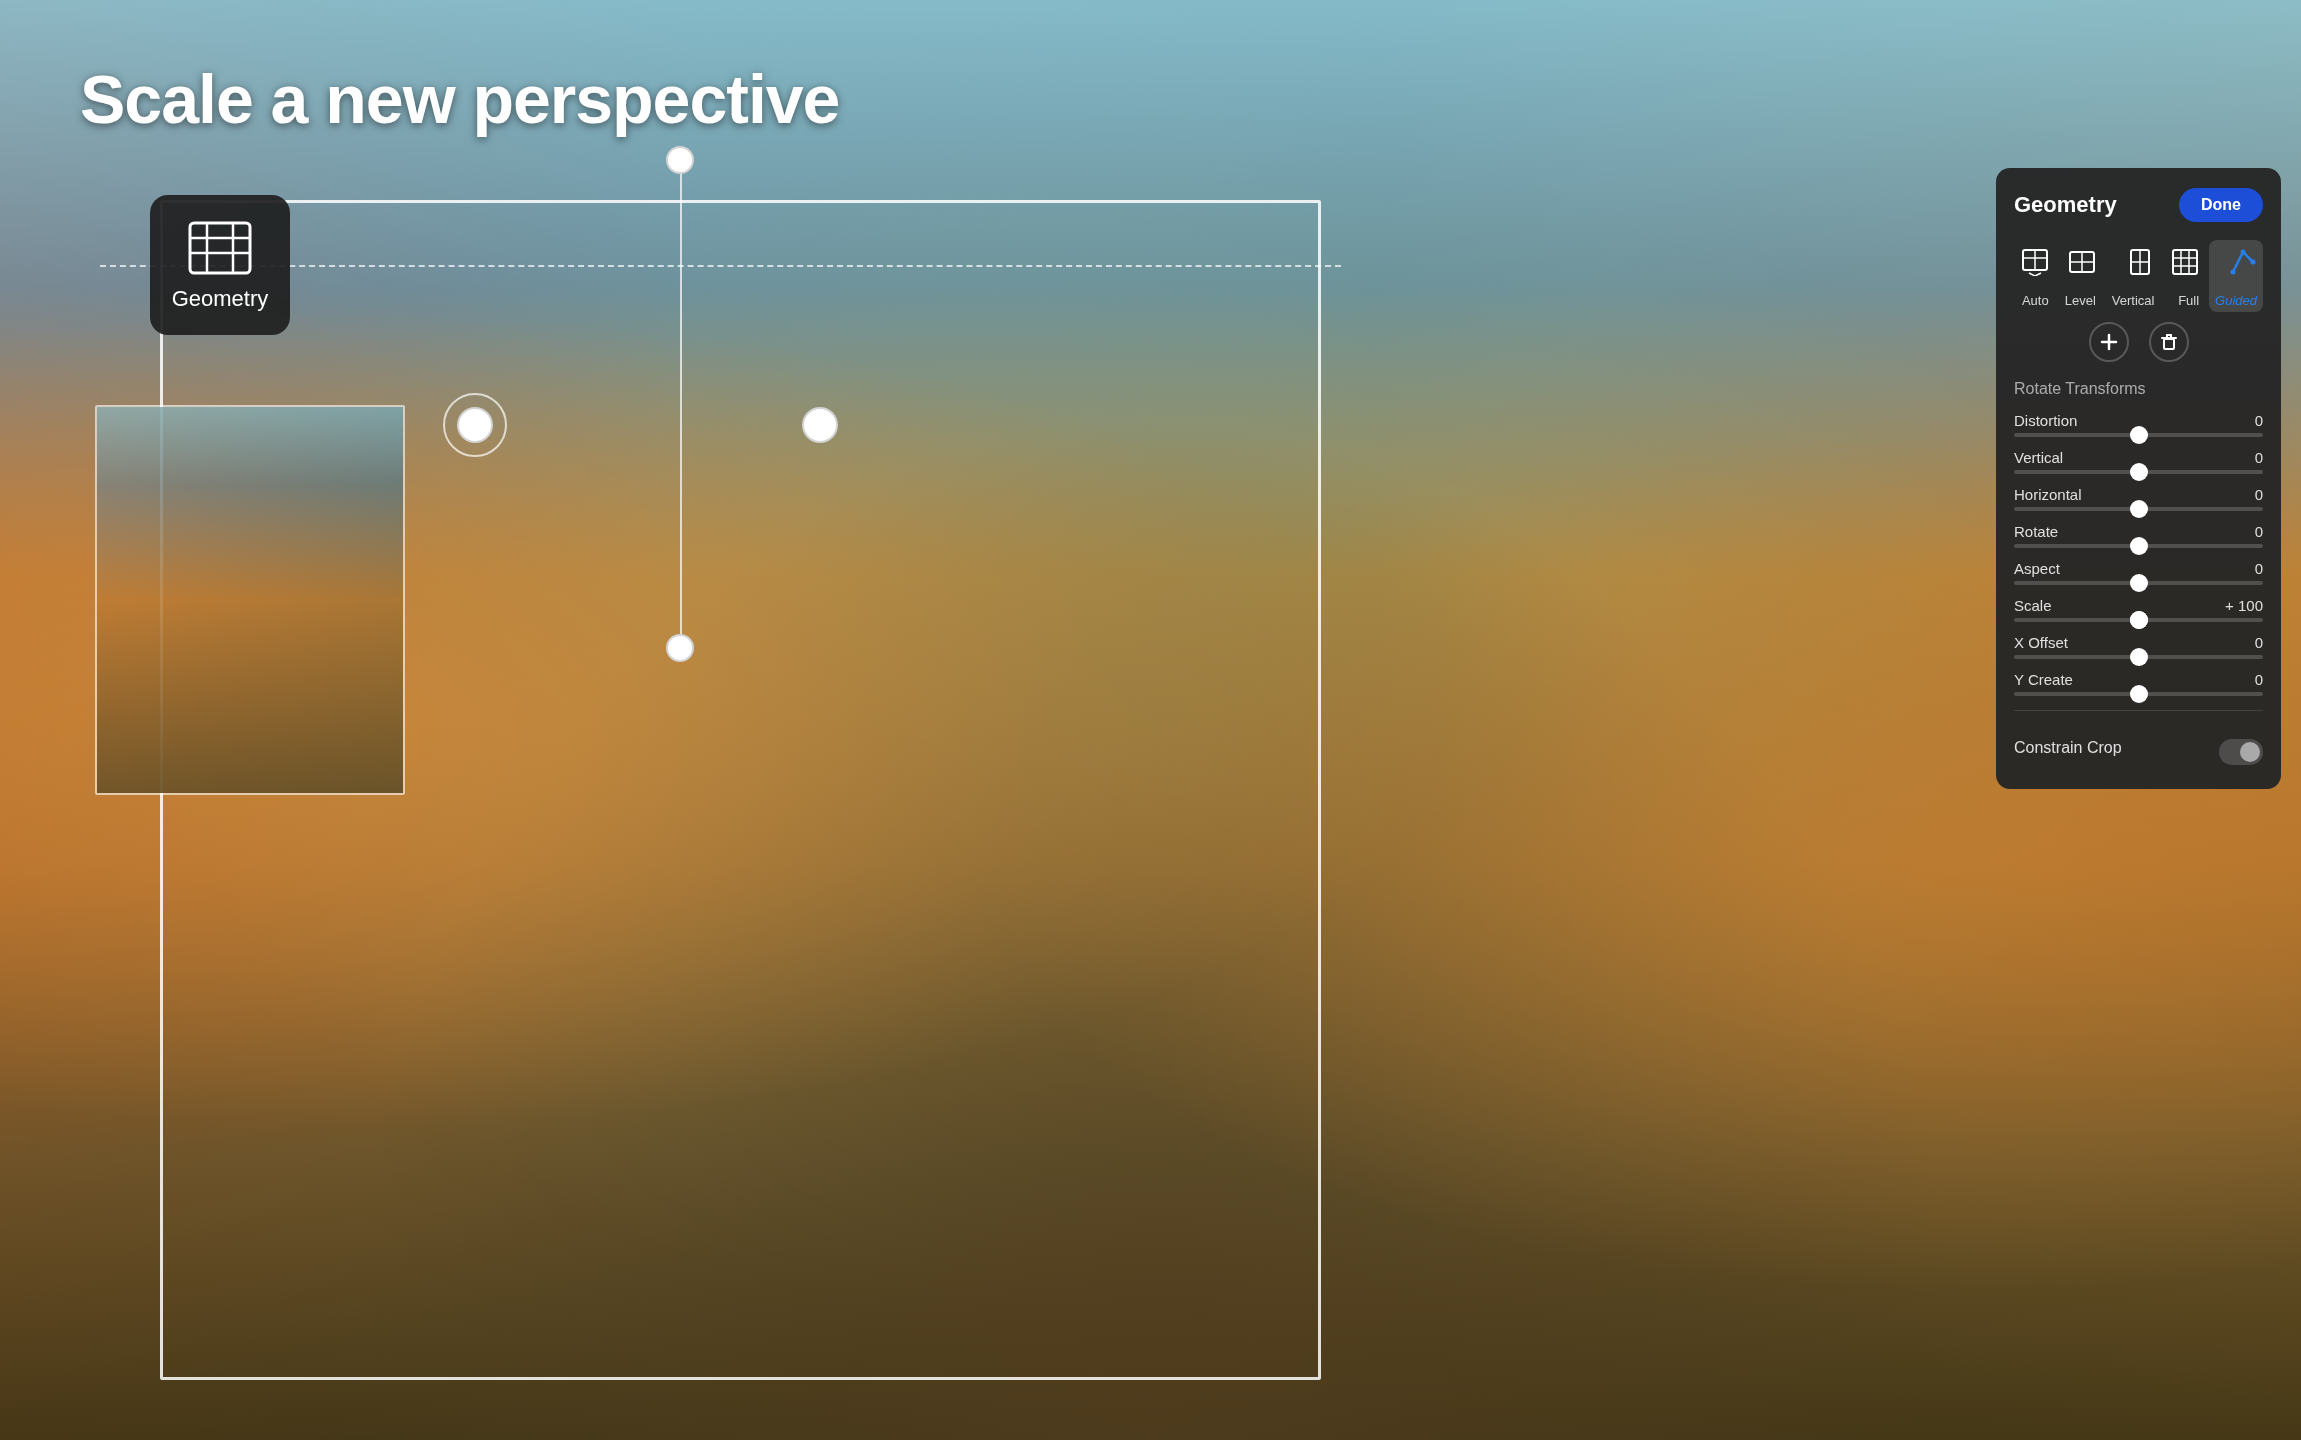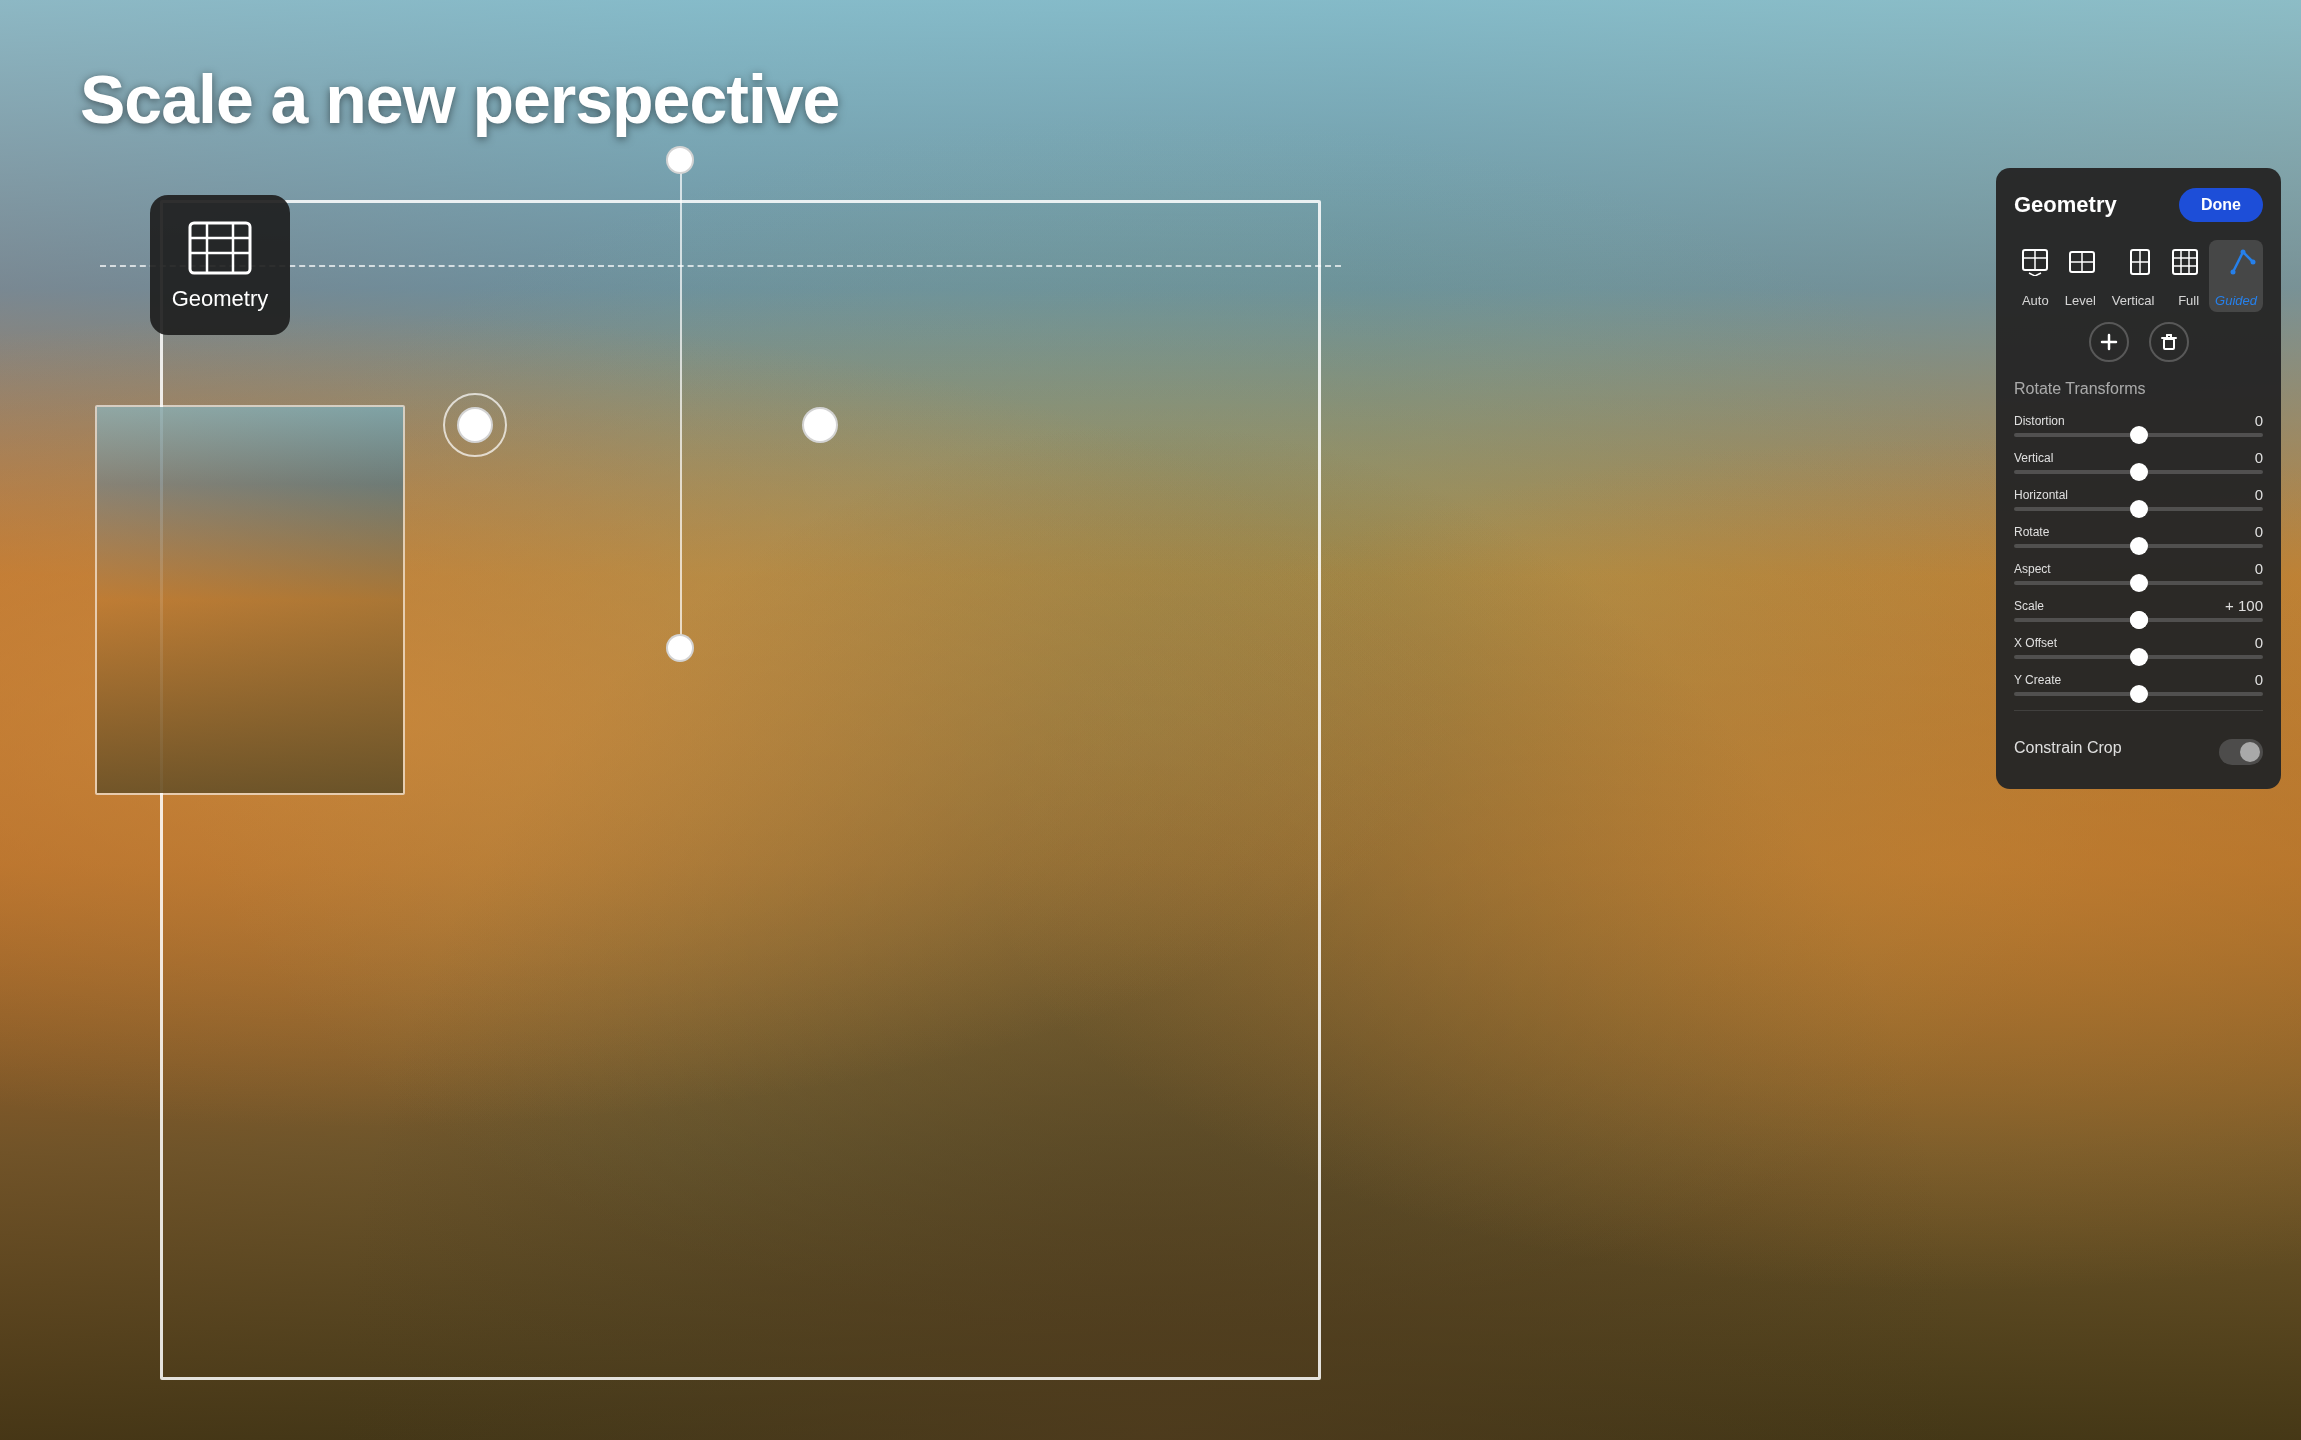--- a/index.html
+++ b/index.html
@@ -285,21 +285,21 @@
     }
 
     .slider-header {
       display: flex;
       justify-content: space-between;
       align-items: center;
       margin-bottom: 4px;
     }
 
     .slider-name {
-      font-size: 12px;
+      font-size: 15px;
       color: rgba(255,255,255,0.85);
     }
 
     .slider-value {
       font-size: 15px;
       color: rgba(255,255,255,0.85);
     }
 
     .slider-track {
       position: relative;

